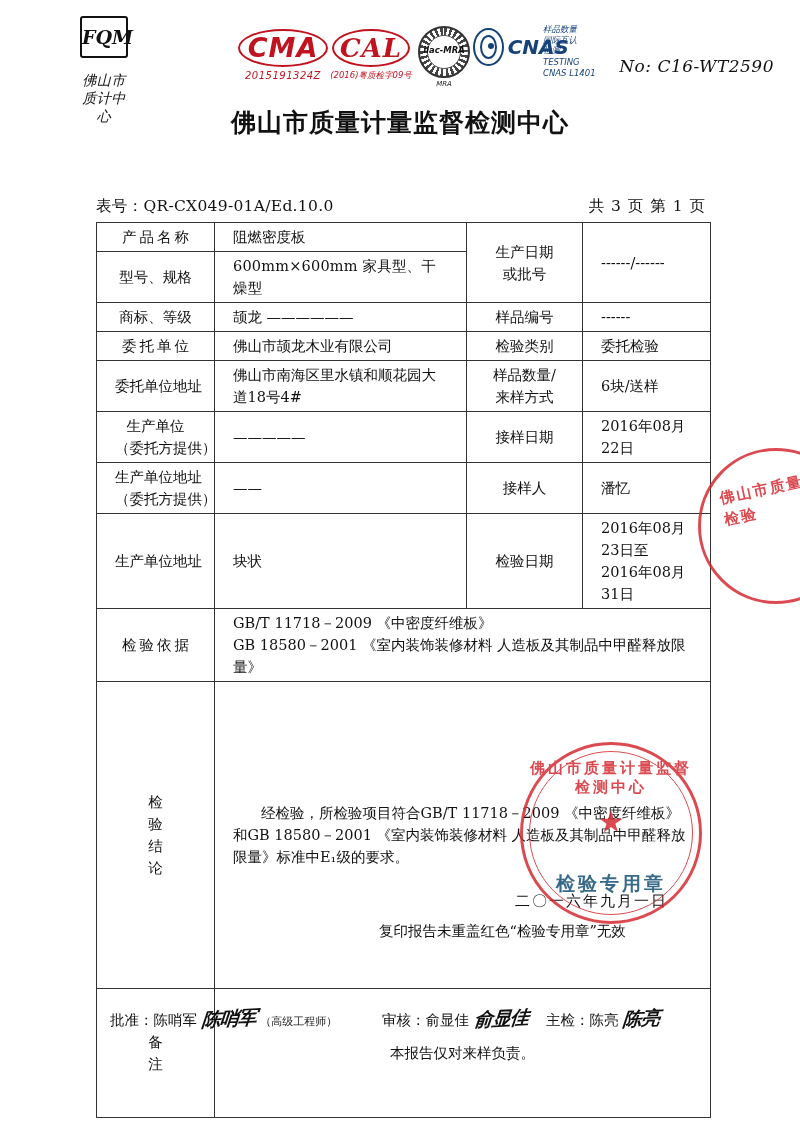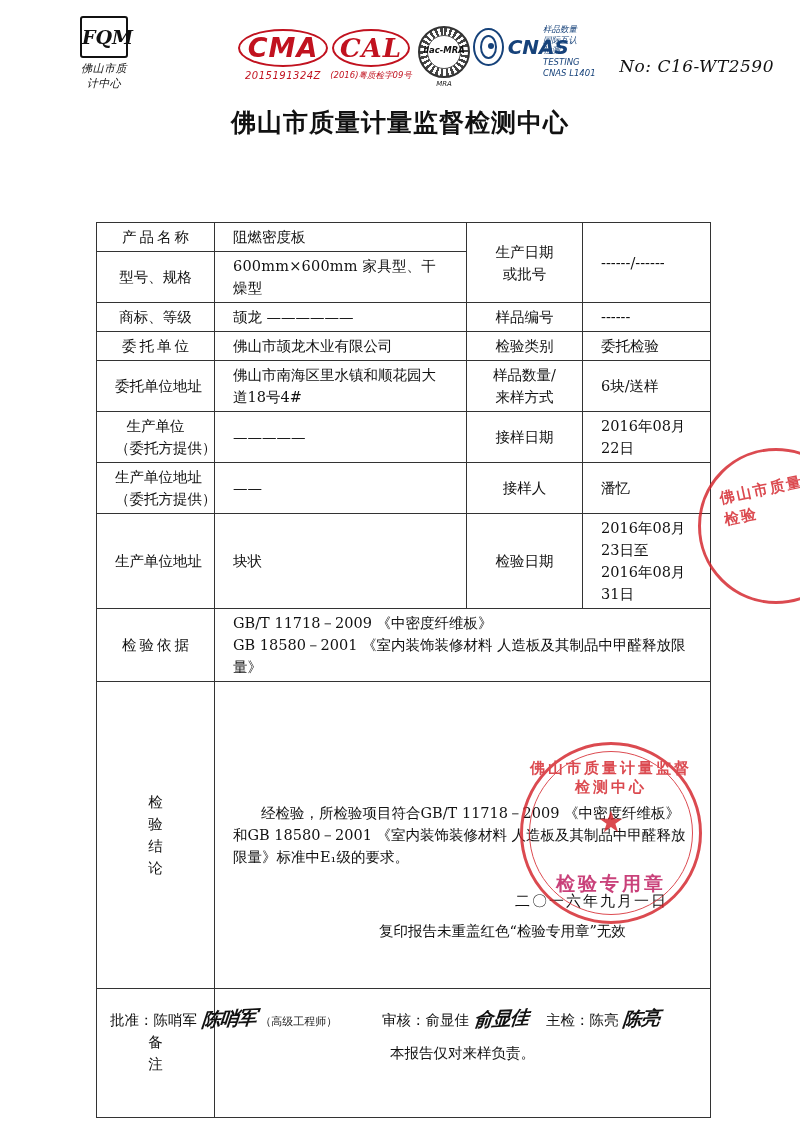--- a/index.html
+++ b/index.html
@@ -48,23 +48,23 @@
     margin: 0 auto;
     font-family: "DejaVu Serif", serif;
     font-weight: bold;
     font-size: 19px;
     line-height: 38px;
     letter-spacing: 0px;
     color: #111;
   }
   .fqm-cap {
     font-family: "DejaVu Sans", sans-serif;
-    font-size: 11px;
-    color: #111;
-    margin-top: 3px;
+    font-size: 14px;
+    color: #111;
+    margin-top: 14px;
     letter-spacing: 0.5px;
   }
 
   .logo-cma {
     left: 205px;
     top: 18px;
     width: 120px;
   }
   .cma-mark {
     color: #c1121f;
@@ -456,21 +456,21 @@
     color: #d4232a;
   }
   .seal-main .arc-bottom {
     position: absolute;
     left: 0; right: 0;
     bottom: 24px;
     text-align: center;
     font-size: 19px;
     font-weight: bold;
     letter-spacing: 3px;
-    color: #be185d;
+    color: #0c4a6e;
   }
 </style>
 </head>
 <body>
 
 <div class="page">
 
   <div class="logo-row">
 
     <div class="logo logo-fqm">
@@ -517,20 +517,24 @@
     </div>
 
     <div class="report-no">
       <span>No:</span>
       <span>C16-WT2590</span>
     </div>
   </div>
 
   <div class="org-title">佛山市质量计量监督检测中心</div>
 
+  <div class="meta-row">
+    <div class="meta-left">表号：QR-CX049-01A/Ed.10.0</div>
+    <div class="meta-right">共 3 页  第 1 页</div>
+  </div>
 
   <table class="main">
     <colgroup>
       <col style="width:118px">
       <col style="width:252px">
       <col style="width:116px">
       <col style="width:128px">
     </colgroup>
     <tbody>
       <tr>

